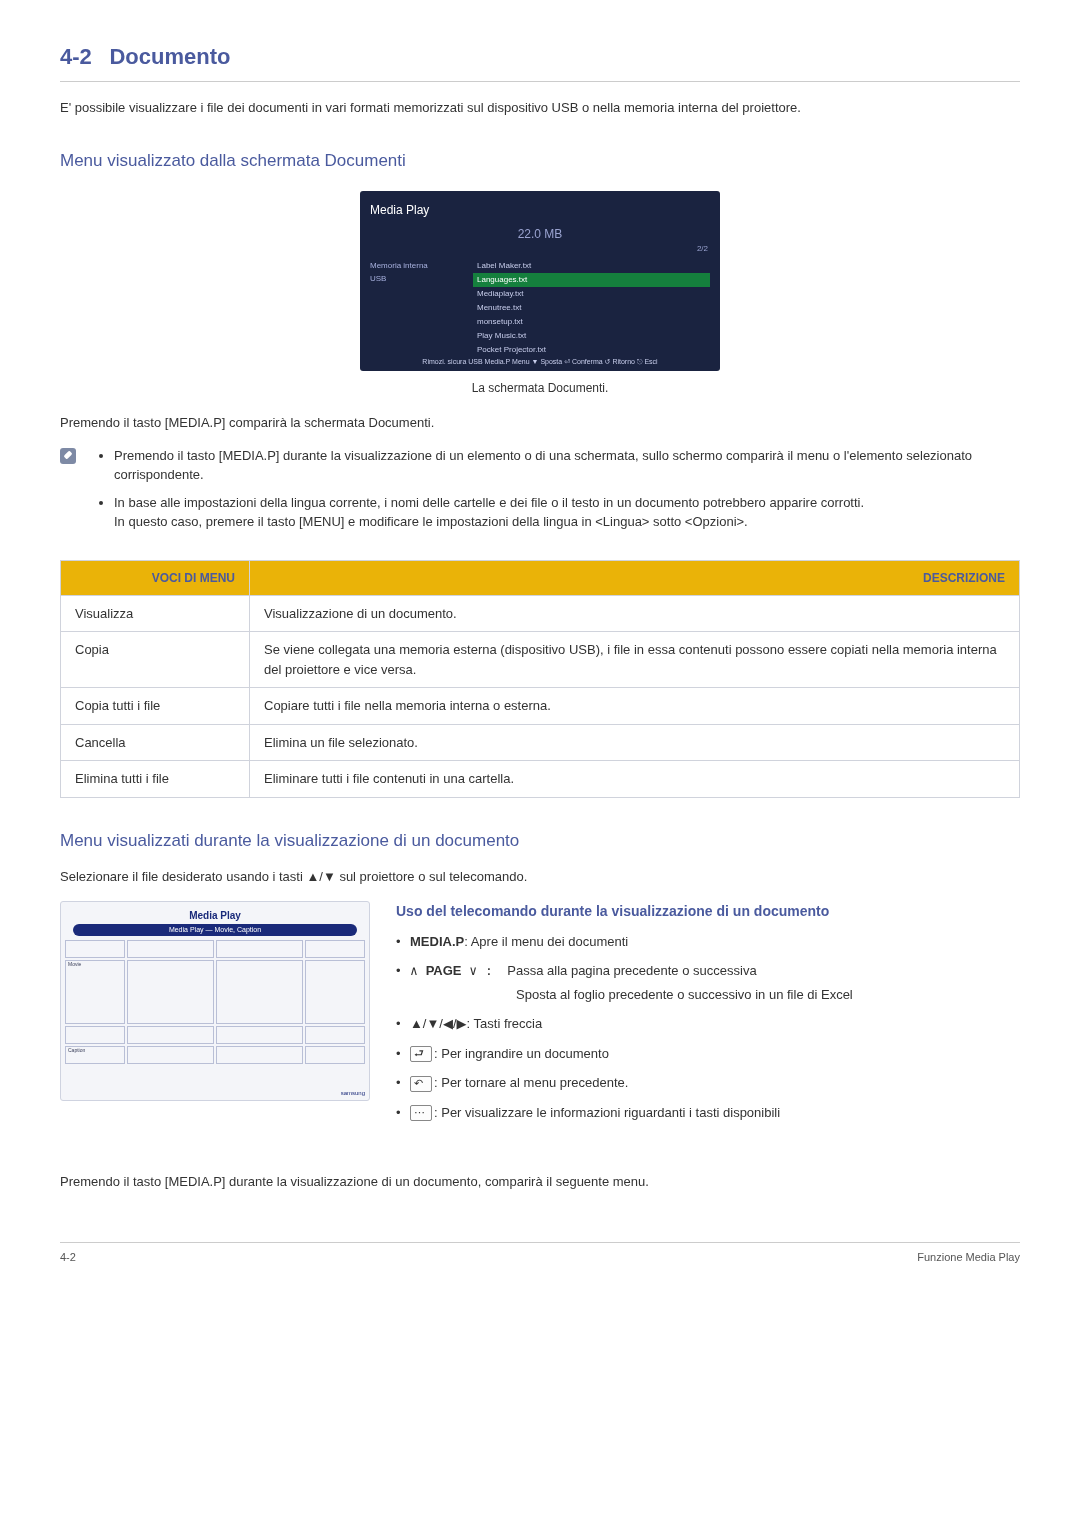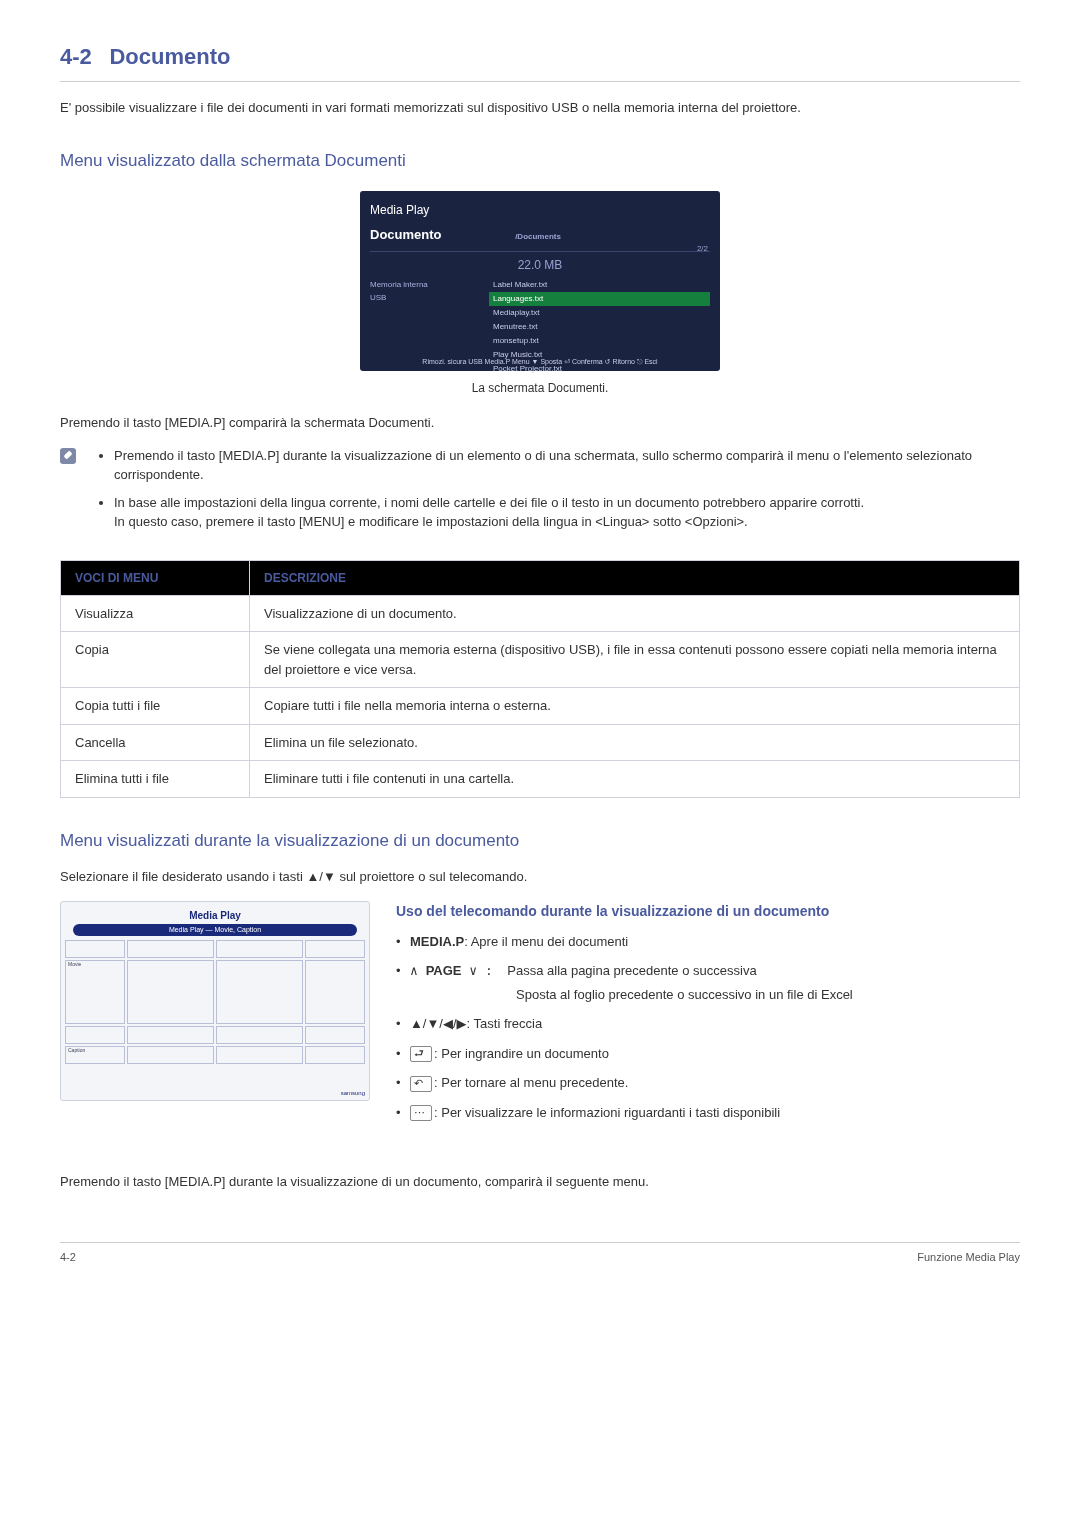--- a/index.html
+++ b/index.html
@@ -52,42 +52,42 @@
     color: #e6e9f5;
     font-size: 9px;
     padding: 10px;
     box-sizing: border-box;
   }
   .screenshot1 .mp-title { font-size: 12px; color: #fff; margin-bottom: 6px; }
   .screenshot1 .mp-sub { font-size: 13px; font-weight: bold; color:#fff; padding-bottom:6px; border-bottom:1px solid #3a4470;}
   .screenshot1 .mp-path { font-size:8px; color:#9aa3d0; margin-left:70px;}
   .screenshot1 .mp-size { font-size:12px; color:#9aa3d0; text-align:center; margin:4px 0;}
   .screenshot1 .mp-page { position:absolute; right:12px; top:52px; font-size:8px; color:#9aa3d0;}
-  .screenshot1 .mp-cols { display:flex; gap:24px; margin-top:4px;}
+  .screenshot1 .mp-cols { display:flex; gap:8px; margin-top:16px;}
   .screenshot1 .mp-left { width:95px; font-size:8px; color:#a7b0dd;}
   .screenshot1 .mp-left div { margin:1px 0;}
   .screenshot1 .mp-files { flex:1; font-size:8px; color:#c7cdeb;}
   .screenshot1 .mp-files div { padding:1px 4px; }
   .screenshot1 .mp-files .hl { background:#15803d; color:#fff; }
   .screenshot1 .mp-foot { position:absolute; bottom:4px; left:0; right:0; text-align:center; font-size:7px; color:#c7cdeb;}
   .caption { text-align:center; font-size:12px; margin:8px 0 16px 0;}
   .note-box { display:flex; align-items:flex-start; gap:20px; margin:12px 0 20px 0;}
   .note-icon {
     width:16px; height:16px; background:#7e8aa5; border-radius:3px; flex-shrink:0;
     position:relative; margin-top:2px;
   }
   .note-icon::after{content:""; position:absolute; left:4px; top:3px; width:8px; height:8px; border-radius:2px; background:#fff; transform:rotate(45deg) scaleX(0.6);}
   ul.bullets { margin:0; padding-left:18px;}
   ul.bullets li { margin-bottom:8px;}
   table.menu-table {
     width:100%; border-collapse:collapse; margin:10px 0 24px 0; font-size:13px;
   }
   table.menu-table th {
-    background:#000000; color:#4a5a9e; font-weight:bold; font-size:12px;
-    padding:8px 14px; text-align:left; border:1px solid #d0d3dc;
+    background:#eab308; color:#4a5a9e; font-weight:bold; font-size:12px;
+    padding:8px 14px; text-align:right; border:1px solid #d0d3dc;
   }
   table.menu-table th:first-child { width:160px;}
   table.menu-table td {
     padding:8px 14px; border:1px solid #d0d3dc; text-align:left; vertical-align:top;
   }
   .view-row { display:flex; gap:26px; align-items:flex-start; margin-top:14px;}
   .screenshot2 {
     width:310px; height:200px; background:#f4f5f9; border:1px solid #cfd3e0;
     border-radius:3px; position:relative; flex-shrink:0;
     font-size:7px; color:#3a3f5a; box-sizing:border-box; padding:4px;
@@ -125,24 +125,20 @@
   <span class="section-title">Documento</span>
 </div>
 
 <p class="intro">E' possibile visualizzare i file dei documenti in vari formati memorizzati sul dispositivo USB o nella memoria interna del proiettore.</p>
 
 <h2>Menu visualizzato dalla schermata Documenti</h2>
 
 <div class="screenshot-wrap">
   <div class="screenshot1">
     <div class="mp-title">Media Play</div>
-    <div class="mp-sub">
-      <span>Documento</span>
-      <span class="mp-path">/Documents</span>
-    </div>
     <div class="mp-size">22.0 MB</div>
     <div class="mp-page">2/2</div>
     <div class="mp-cols">
       <div class="mp-left">
         <div>Memoria interna</div>
         <div>USB</div>
       </div>
       <div class="mp-files">
         <div>Label Maker.txt</div>
         <div class="hl">Languages.txt</div>

